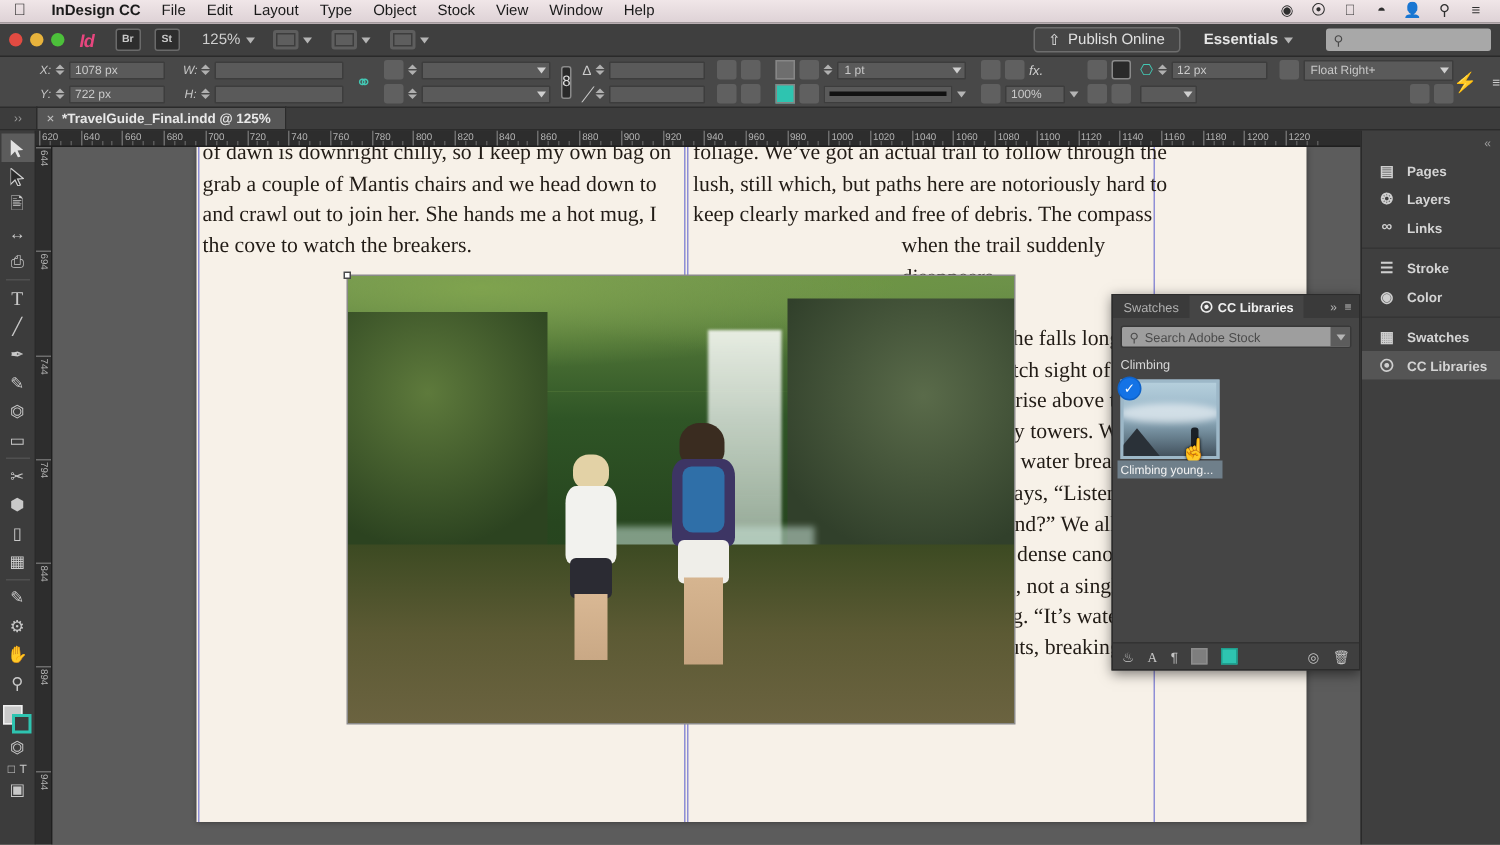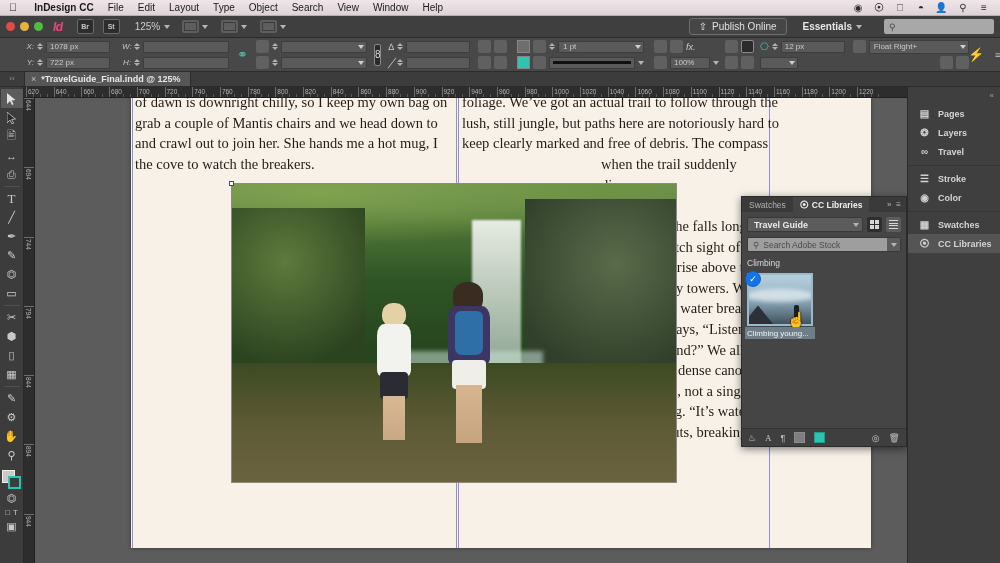--- a/index.html
+++ b/index.html
@@ -280,21 +280,21 @@
 <div id="app">
 
   <div class="menubar">
     <span class="apple-logo"></span>
     <span class="mi app">InDesign CC</span>
     <span class="mi">File</span>
     <span class="mi">Edit</span>
     <span class="mi">Layout</span>
     <span class="mi">Type</span>
     <span class="mi">Object</span>
-    <span class="mi">Search</span>
+    <span class="mi">Stock</span>
     <span class="mi">View</span>
     <span class="mi">Window</span>
     <span class="mi">Help</span>
     <div class="menubar-right">
       <span class="si">◉</span>
       <span class="si">⦿</span>
       <span class="si">⎕</span>
       <span class="si">◓</span>
       <span class="si">👤</span>
       <span class="si">⚲</span>
@@ -762,21 +762,21 @@
 
       <div class="txtcol" style="left:4px; top:-6px; width:314px;">
         <p>of dawn is downright chilly, so I keep my own bag on</p>
         <p>grab a couple of Mantis chairs and we head down to</p>
         <p>and crawl out to join her. She hands me a hot mug, I</p>
         <p>the cove to watch the breakers.</p>
       </div>
 
       <div class="txtcol" style="left:331px; top:-6px; width:320px;">
         <p>foliage. We’ve got an actual trail to follow through the</p>
-        <p>lush, still jungle, but paths here are notoriously hard to</p>
+        <p>lush, still which, but paths here are notoriously hard to</p>
         <p>keep clearly marked and free of debris. The compass</p>
       </div>
 
       <div class="txtcol" style="left:470px; top:56px; width:185px;">
         <p>when the trail suddenly</p>
         <p>disappears.</p>
       </div>
 
       <div class="txtcol" style="left:470px; top:118px; width:195px;">
         <p class="indent">We hear the falls long</p>
@@ -827,42 +827,20 @@
       <div class="fl-tab active">
         <span style="font-size:9px">⦿</span>
         <span>CC Libraries</span>
       </div>
       <div class="fl-tabs-right">
         <span>»</span>
         <span>≡</span>
       </div>
     </div>
     <div class="fl-body">
-      <div class="libsel">
-        <div class="libdd">
-          <span>Travel Guide</span>
-          <i class="caret"></i>
-        </div>
-        <span class="viewbtn on">
-          <span class="grid4">
-              <b></b>
-              <b></b>
-              <b></b>
-              <b></b>
-            </span>
-        </span>
-        <span class="viewbtn">
-          <span class="lines">
-              <b></b>
-              <b></b>
-              <b></b>
-              <b></b>
-            </span>
-        </span>
-      </div>
       <div class="stocksearch">
         <span class="inp">
           <span>⚲</span>
           <span>Search Adobe Stock</span>
         </span>
         <span class="dd">
             <i class="caret"></i>
           </span>
       </div>
       <div class="sectitle">Climbing</div>
@@ -897,21 +875,21 @@
       <div class="ditem">
         <span class="dico">▤</span>
         <span>Pages</span>
       </div>
       <div class="ditem">
         <span class="dico">❂</span>
         <span>Layers</span>
       </div>
       <div class="ditem">
         <span class="dico">∞</span>
-        <span>Travel</span>
+        <span>Links</span>
       </div>
     </div>
     <div class="dgroup">
       <div class="ditem">
         <span class="dico">☰</span>
         <span>Stroke</span>
       </div>
       <div class="ditem">
         <span class="dico">◉</span>
         <span>Color</span>

